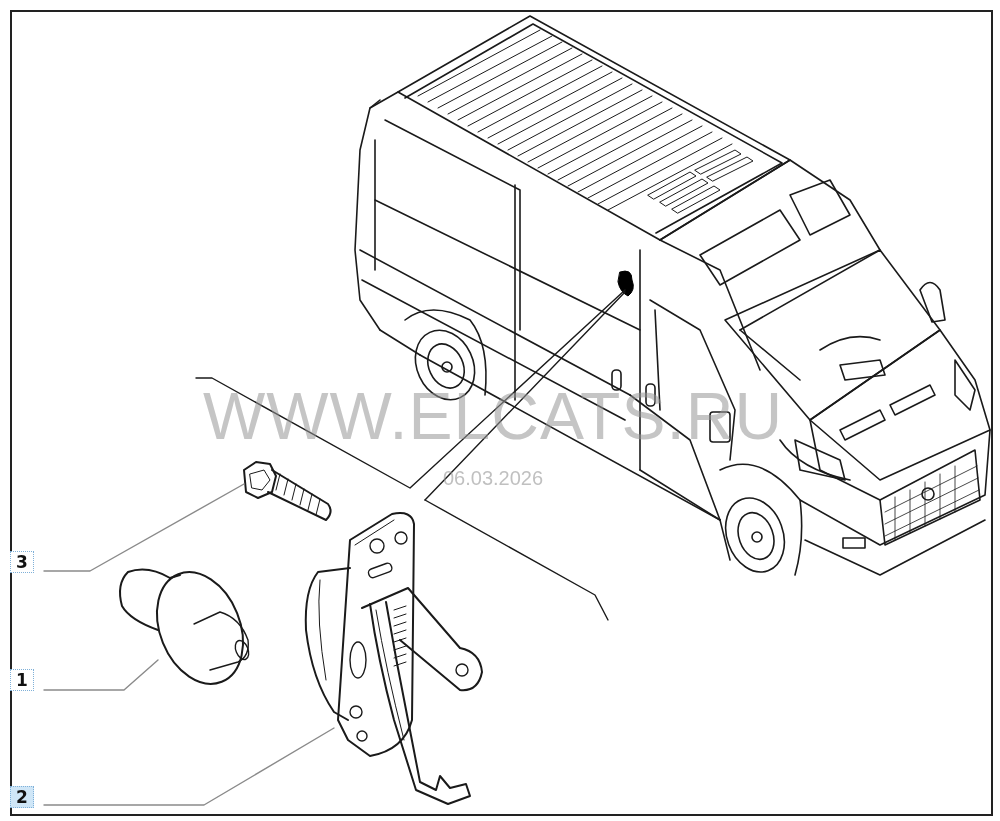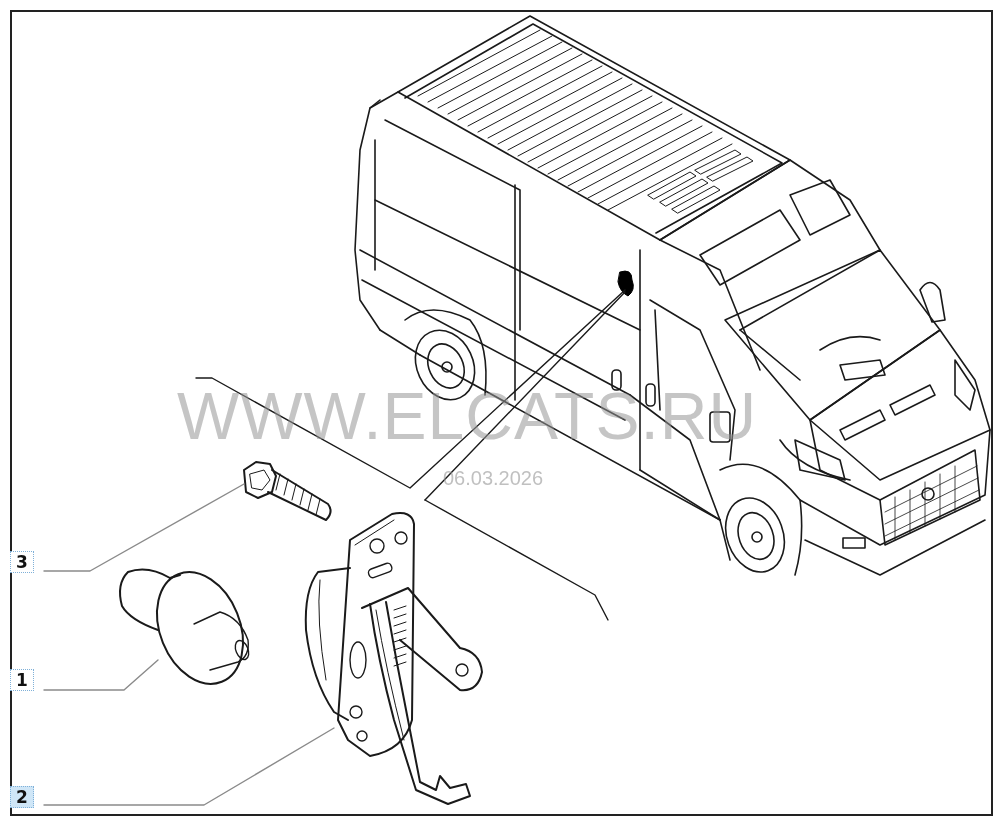--- a/index.html
+++ b/index.html
@@ -1,21 +1,21 @@
 <!DOCTYPE html>
 <html><head>
 <meta charset="utf-8">
 <style>
   html, body { margin: 0; padding: 0; background: #ffffff; }
   body { width: 1000px; height: 821px; position: relative; overflow: hidden;
          font-family: "Liberation Sans", sans-serif; }
   .frame { position: absolute; left: 10px; top: 10px; width: 983px; height: 806px;
            border: 2px solid #222; box-sizing: border-box; background: #fff; }
   svg.drawing { position: absolute; left: 0; top: 0; width: 1000px; height: 821px; }
-  .watermark { position: absolute; left: 177px; top: 378px; font-size: 66px;
+  .watermark { position: absolute; left: 203px; top: 378px; font-size: 66px;
                color: rgba(150,150,150,0.55); letter-spacing: 1px; white-space: nowrap;
                font-family: "Liberation Sans", sans-serif; pointer-events: none; }
   .wm-date { position: absolute; left: 443px; top: 445px; font-size: 20px;
              color: rgba(150,150,150,0.6); white-space: nowrap; pointer-events: none; margin-top: 22px; }
   .callout { position: absolute; left: 10px; width: 24px; height: 22px; box-sizing: border-box;
              border: 1px dotted #7fb0d8; background: #fff; font-weight: bold; font-size: 17px;
              color: #111; display: flex; align-items: center; justify-content: center;
              font-family: "DejaVu Sans", sans-serif; cursor: pointer; }
   .callout.active { background: #cfe6f7; border: 1px dotted #7fb0d8; }
 </style>

